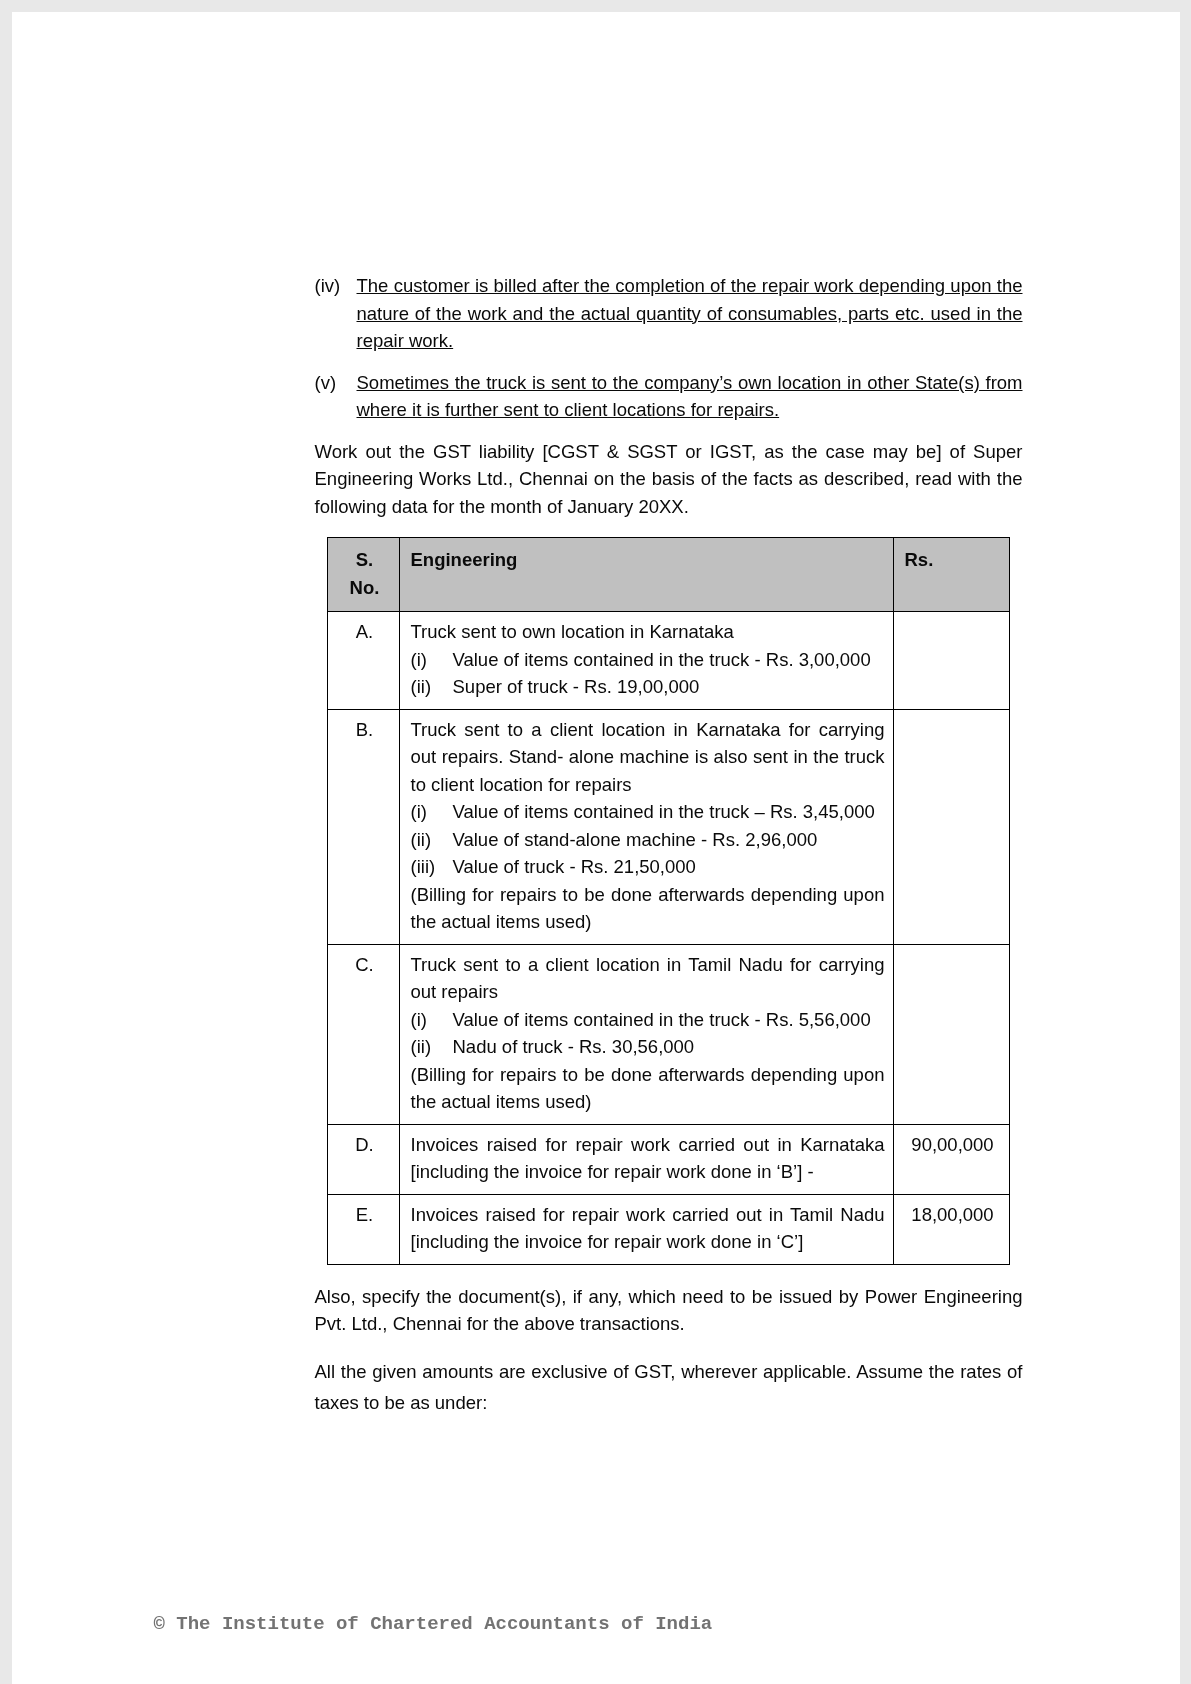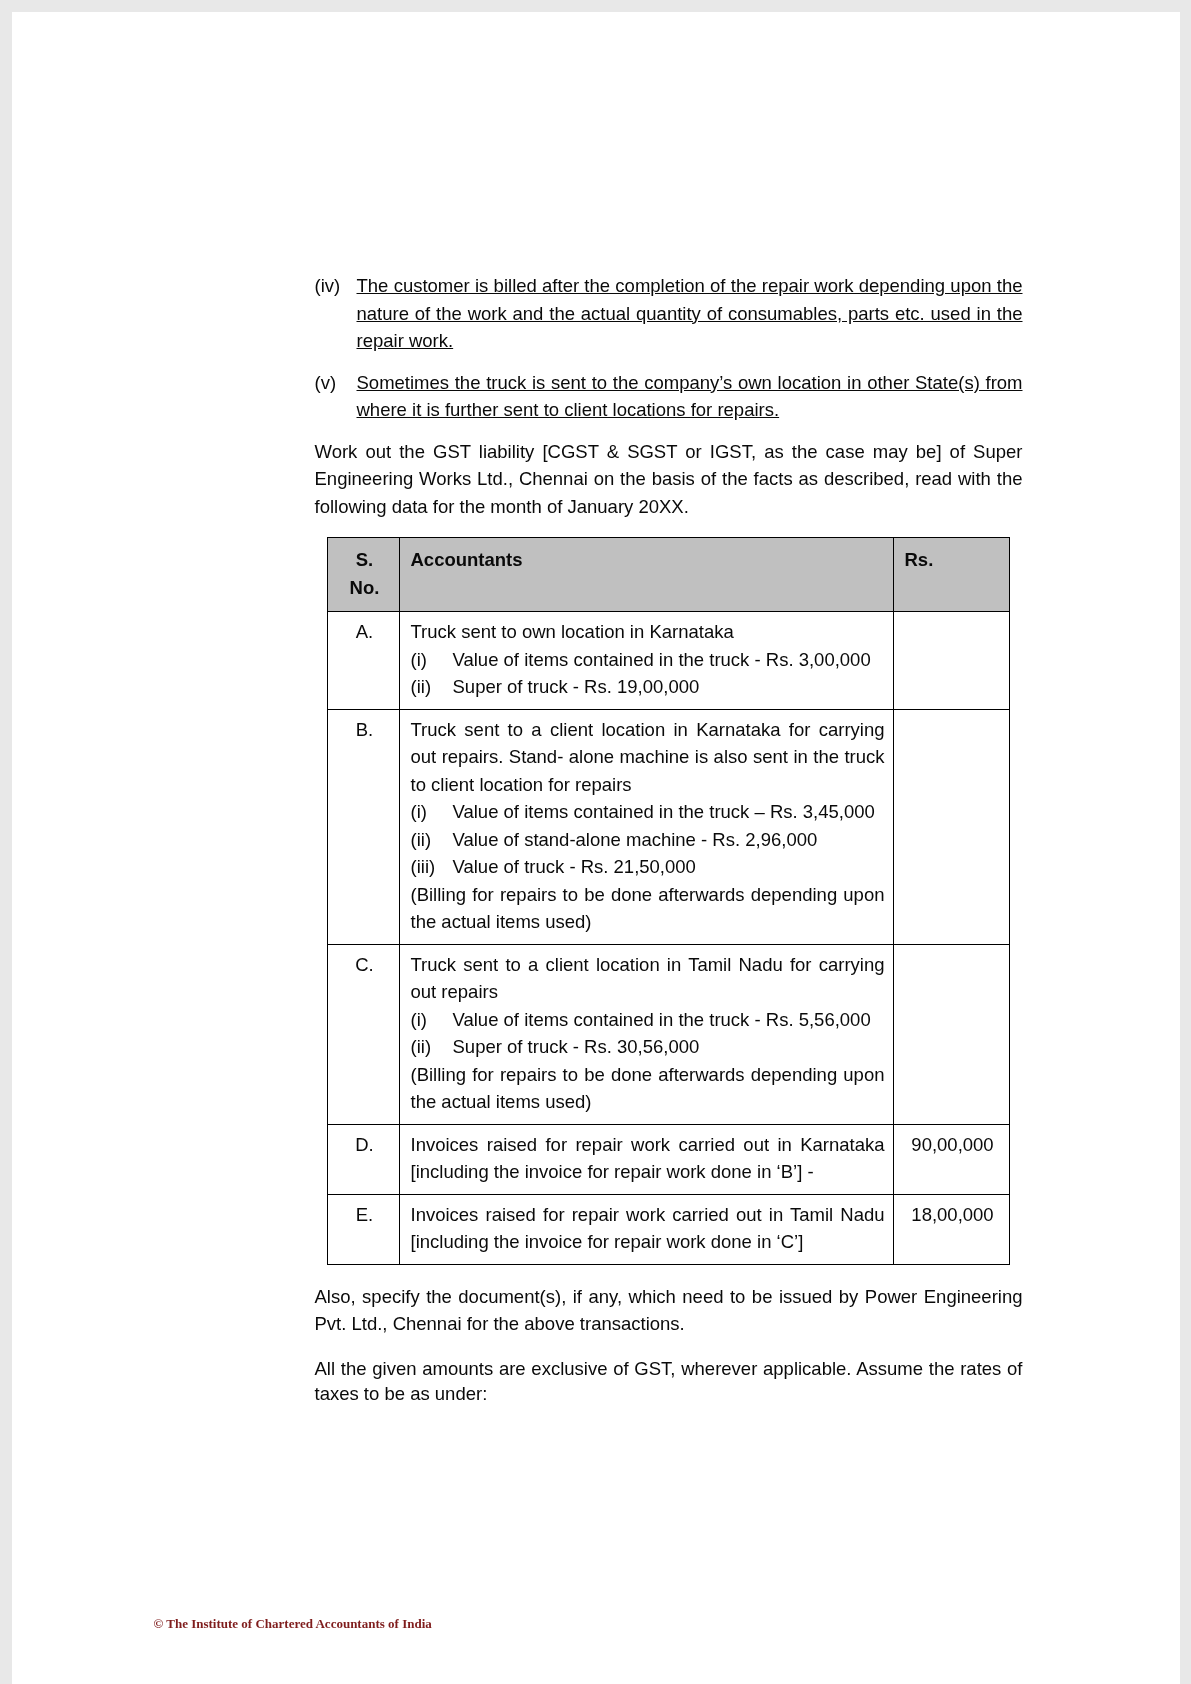--- a/index.html
+++ b/index.html
@@ -19,21 +19,21 @@
   .content {
     position: absolute;
     left: 303px;
     top: 260px;
     width: 708px;
   }
   .list-item { display: flex; margin: 0 0 14px 0; }
   .li-label { width: 42px; flex: none; }
   .li-text { flex: 1; margin: 0; text-align: justify; text-decoration: underline; }
   .para { margin: 0 0 14px 0; text-align: justify; }
-  .para.tall { line-height: 25px; margin-top: 18px; }
+  .para.tall { line-height: 31px; margin-top: 18px; }
 
   table.facts {
     border-collapse: collapse;
     table-layout: fixed;
     width: 683px;
     margin: 17px 0 18px 12px;
   }
   table.facts th, table.facts td {
     border: 1.5px solid #000000;
     vertical-align: top;
@@ -53,25 +53,25 @@
   .lead { text-align: justify; }
   .sub { display: flex; }
   .sub-label { width: 42px; flex: none; }
   .sub-text { flex: 1; text-align: justify; }
   .note { text-align: justify; }
 
   .footer {
     position: absolute;
     left: 142px;
     top: 1600px;
-    font-family: Liberation Serif, serif;
+    font-family: Liberation Mono, monospace;
     font-weight: bold;
-    font-size: 13px;
+    font-size: 19px;
     line-height: 24px;
-    color: #7f1d1d;
+    color: #737373;
   }
 </style>
 </head>
 <body>
 
 <div class="page">
   <div class="content">
 
     <div class="list-item">
       <span class="li-label">(iv)</span>
@@ -83,21 +83,21 @@
       <p class="li-text">Sometimes the truck is sent to the company’s own location in other State(s) from where it is further sent to client locations for repairs.</p>
     </div>
 
     <p class="para">Work out the GST liability [CGST &amp; SGST or IGST, as the case may be] of Super Engineering Works Ltd., Chennai on the basis of the facts as described, read with the following data for the month of January 20XX.</p>
 
     <table class="facts">
       <thead>
         <tr>
           <th class="col-sno">S.
 No.</th>
-          <th class="col-part">Accountants</th>
+          <th class="col-part">Engineering</th>
           <th class="col-amt">Rs.</th>
         </tr>
       </thead>
       <tbody>
         <tr>
           <td class="sno">A.</td>
           <td class="part">
             <div class="lead">Truck sent to own location in Karnataka</div>
             <div class="sub">
               <span class="sub-label">(i)</span>
@@ -135,21 +135,21 @@
         <tr>
           <td class="sno">C.</td>
           <td class="part">
             <div class="lead">Truck sent to a client location in Tamil Nadu for carrying out repairs</div>
             <div class="sub">
               <span class="sub-label">(i)</span>
               <div class="sub-text">Value of items contained in the truck - Rs. 5,56,000</div>
             </div>
             <div class="sub">
               <span class="sub-label">(ii)</span>
-              <div class="sub-text">Super of truck - Rs.  30,56,000</div>
+              <div class="sub-text">Nadu of truck - Rs.  30,56,000</div>
             </div>
             <div class="note">(Billing for repairs to be done afterwards depending upon the actual items used)</div>
           </td>
           <td class="amt"></td>
         </tr>
 
         <tr>
           <td class="sno">D.</td>
           <td class="part">
             <div class="lead">Invoices raised for repair work carried out in Karnataka [including the invoice for repair work done in ‘B’] -</div>

